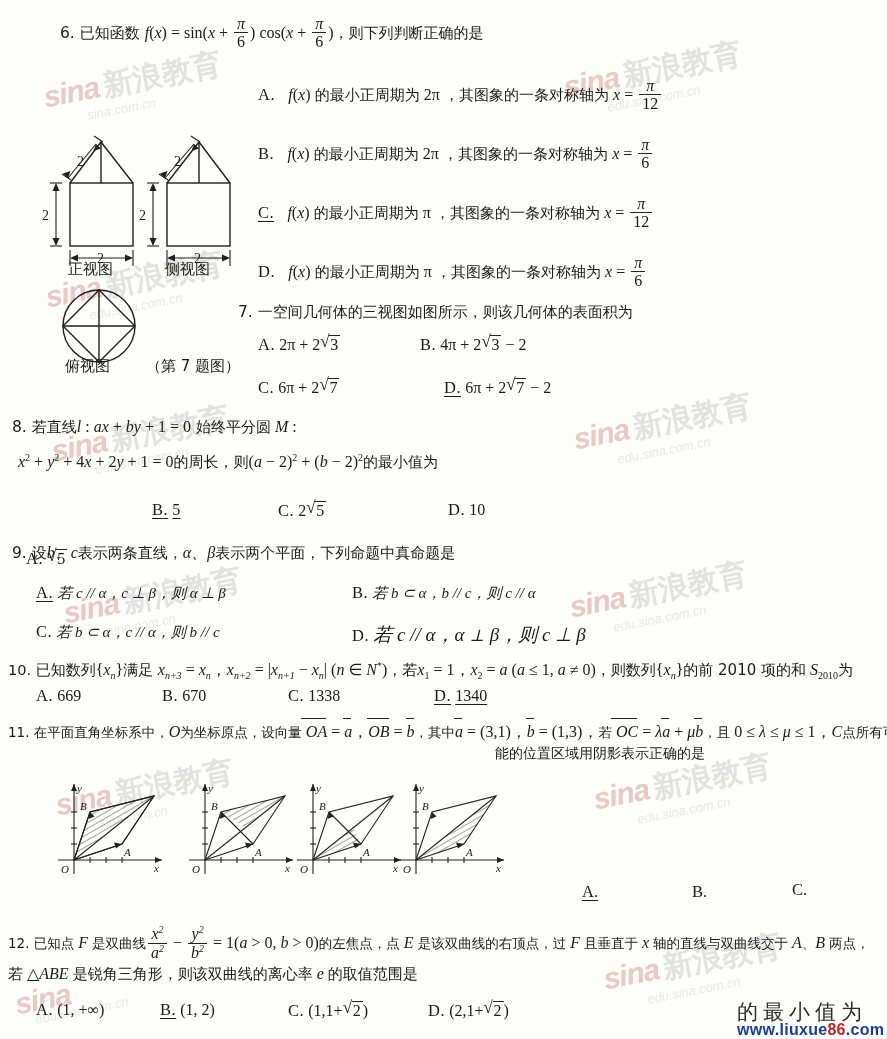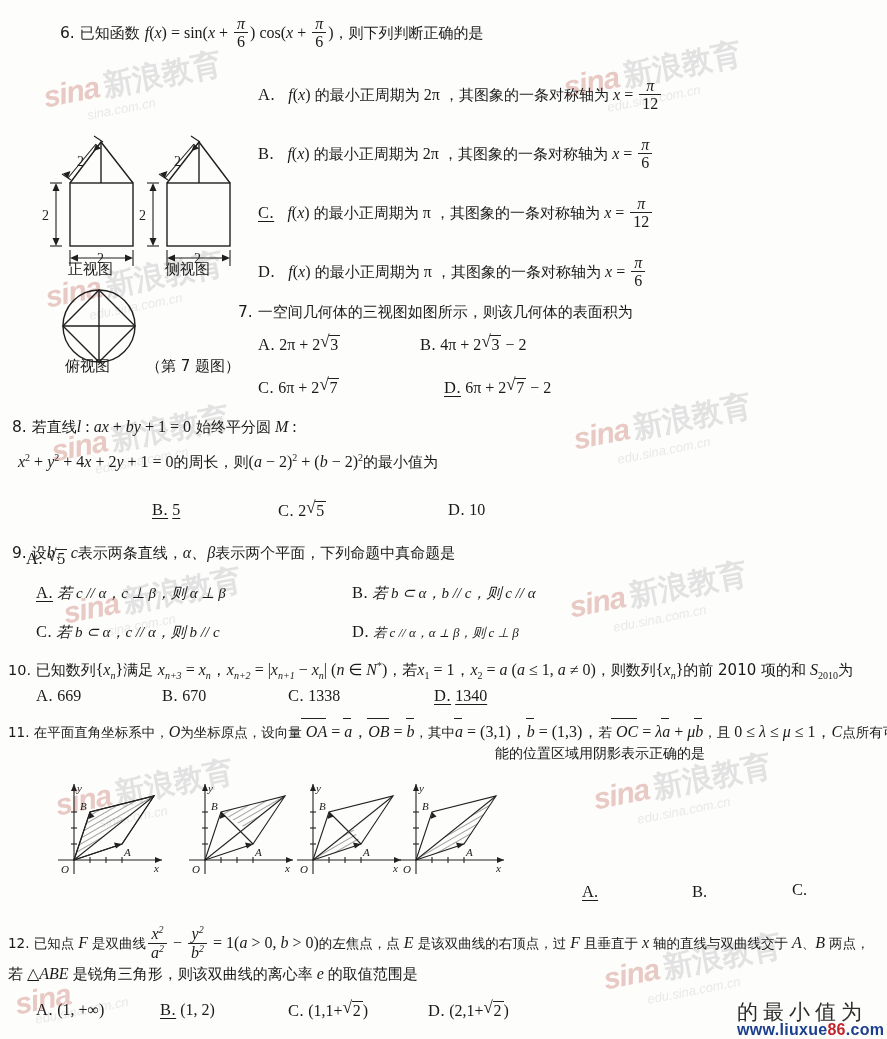--- a/index.html
+++ b/index.html
@@ -395,21 +395,21 @@
   <div class="abs opt" style="left:352px; top:583px;">
     <span class="lbl">B.</span>
     <span class="cn mathi" style="font-size:15px">若 b ⊂ α，b // c，则 c // α</span>
   </div>
   <div class="abs opt" style="left:36px; top:622px;">
     <span class="lbl">C.</span>
     <span class="cn mathi" style="font-size:15px">若 b ⊂ α，c // α，则 b // c</span>
   </div>
   <div class="abs opt" style="left:352px; top:622px;">
     <span class="lbl">D.</span>
-    <span class="cn mathi" style="font-size:13px">若 c // α，α ⊥ β，则 c ⊥ β</span>
+    <span class="cn mathi" style="font-size:19px">若 c // α，α ⊥ β，则 c ⊥ β</span>
   </div>
 
   <div class="abs qline" style="left:8px; top:658px; font-size:14.5px;">
     <span>10.</span>
     <span class="cn">已知数列</span><span class="mathr">{</span><span class="mathi">x</span><sub class="sm mathi">n</sub><span class="mathr">}</span><span class="cn">满足</span>
     <span class="mathi">x</span><sub class="sm mathi">n+3</sub><span class="mathr"> = </span><span class="mathi">x</span><sub class="sm mathi">n</sub><span class="mathr">，</span><span class="mathi">x</span><sub class="sm mathi">n+2</sub><span class="mathr"> = |</span><span class="mathi">x</span><sub class="sm mathi">n+1</sub><span class="mathr"> − </span><span class="mathi">x</span><sub class="sm mathi">n</sub><span class="mathr">| (</span><span class="mathi">n</span><span class="mathr"> ∈ </span><span class="mathi">N</span><sup class="sm mathr">*</sup><span class="mathr">)</span><span class="cn">，若</span><span class="mathi">x</span><sub class="sm mathr">1</sub><span class="mathr"> = 1，</span><span class="mathi">x</span><sub class="sm mathr">2</sub><span class="mathr"> = </span><span class="mathi">a</span><span class="mathr"> (</span><span class="mathi">a</span><span class="mathr"> ≤ 1, </span><span class="mathi">a</span><span class="mathr"> ≠ 0)</span><span class="cn">，则数列</span><span class="mathr">{</span><span class="mathi">x</span><sub class="sm mathi">n</sub><span class="mathr">}</span><span class="cn">的前 2010 项的和</span><span class="mathi">&nbsp;S</span><sub class="sm mathr">2010</sub><span class="cn">为</span>
   </div>
 
   <div class="abs opt" style="left:36px; top:686px;">
     <span class="lbl">A.</span>

